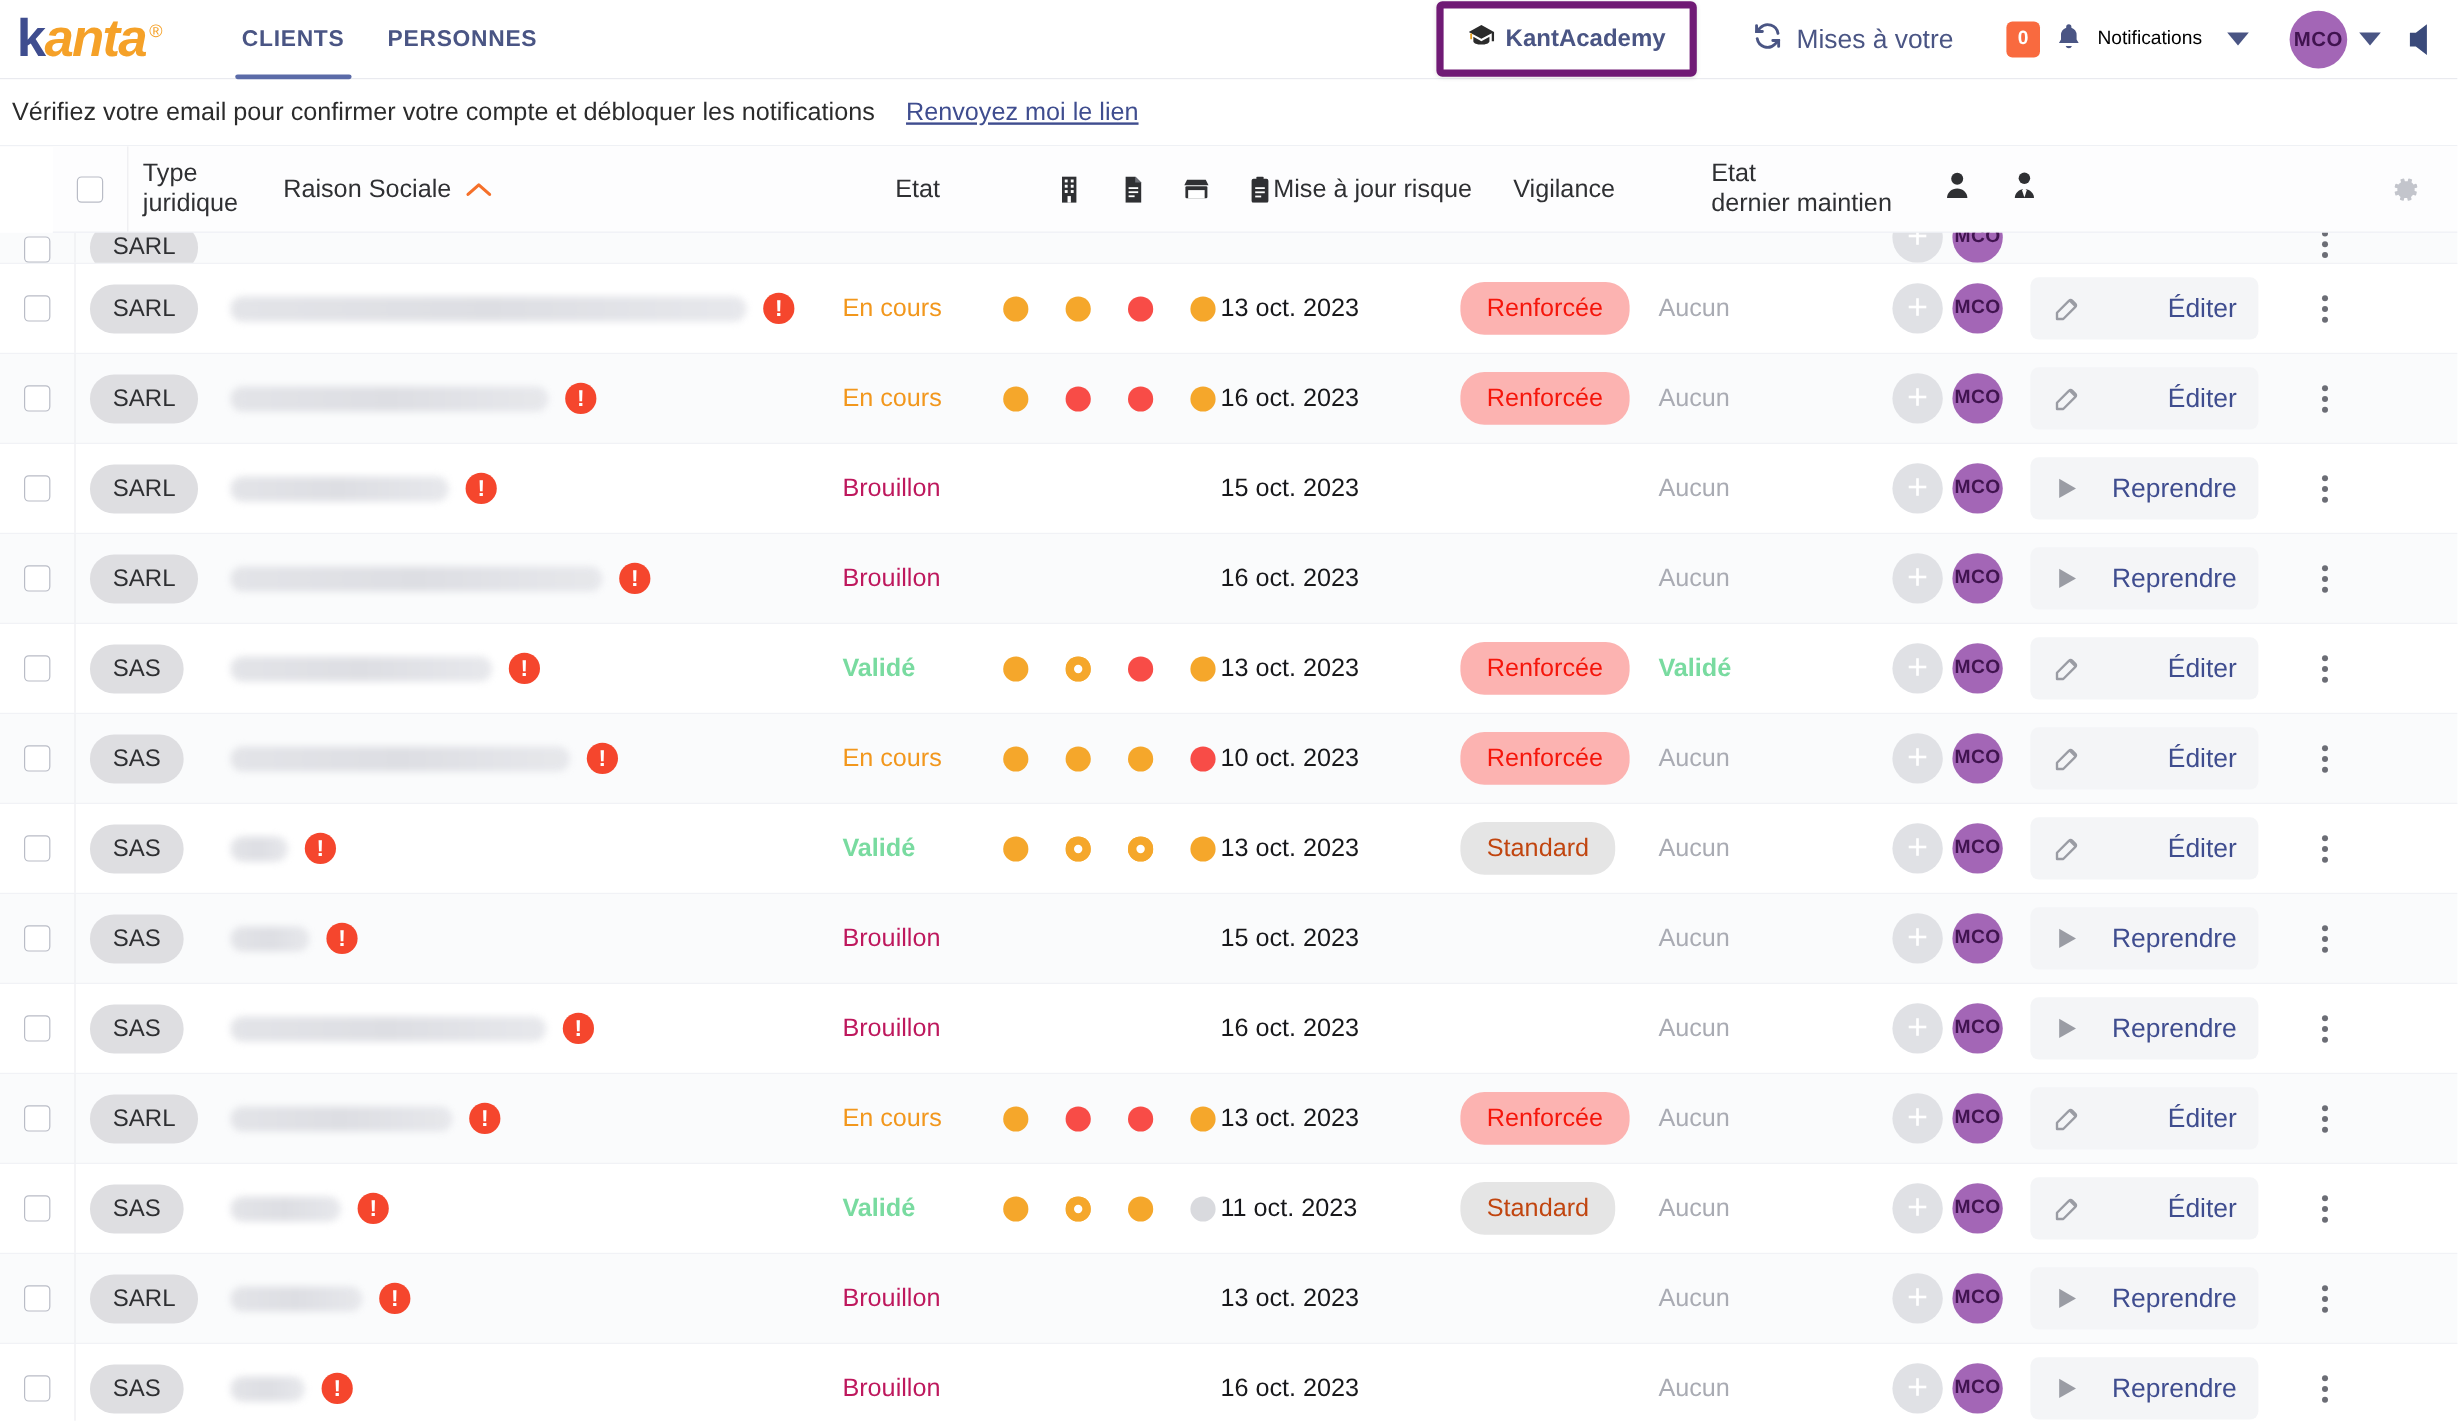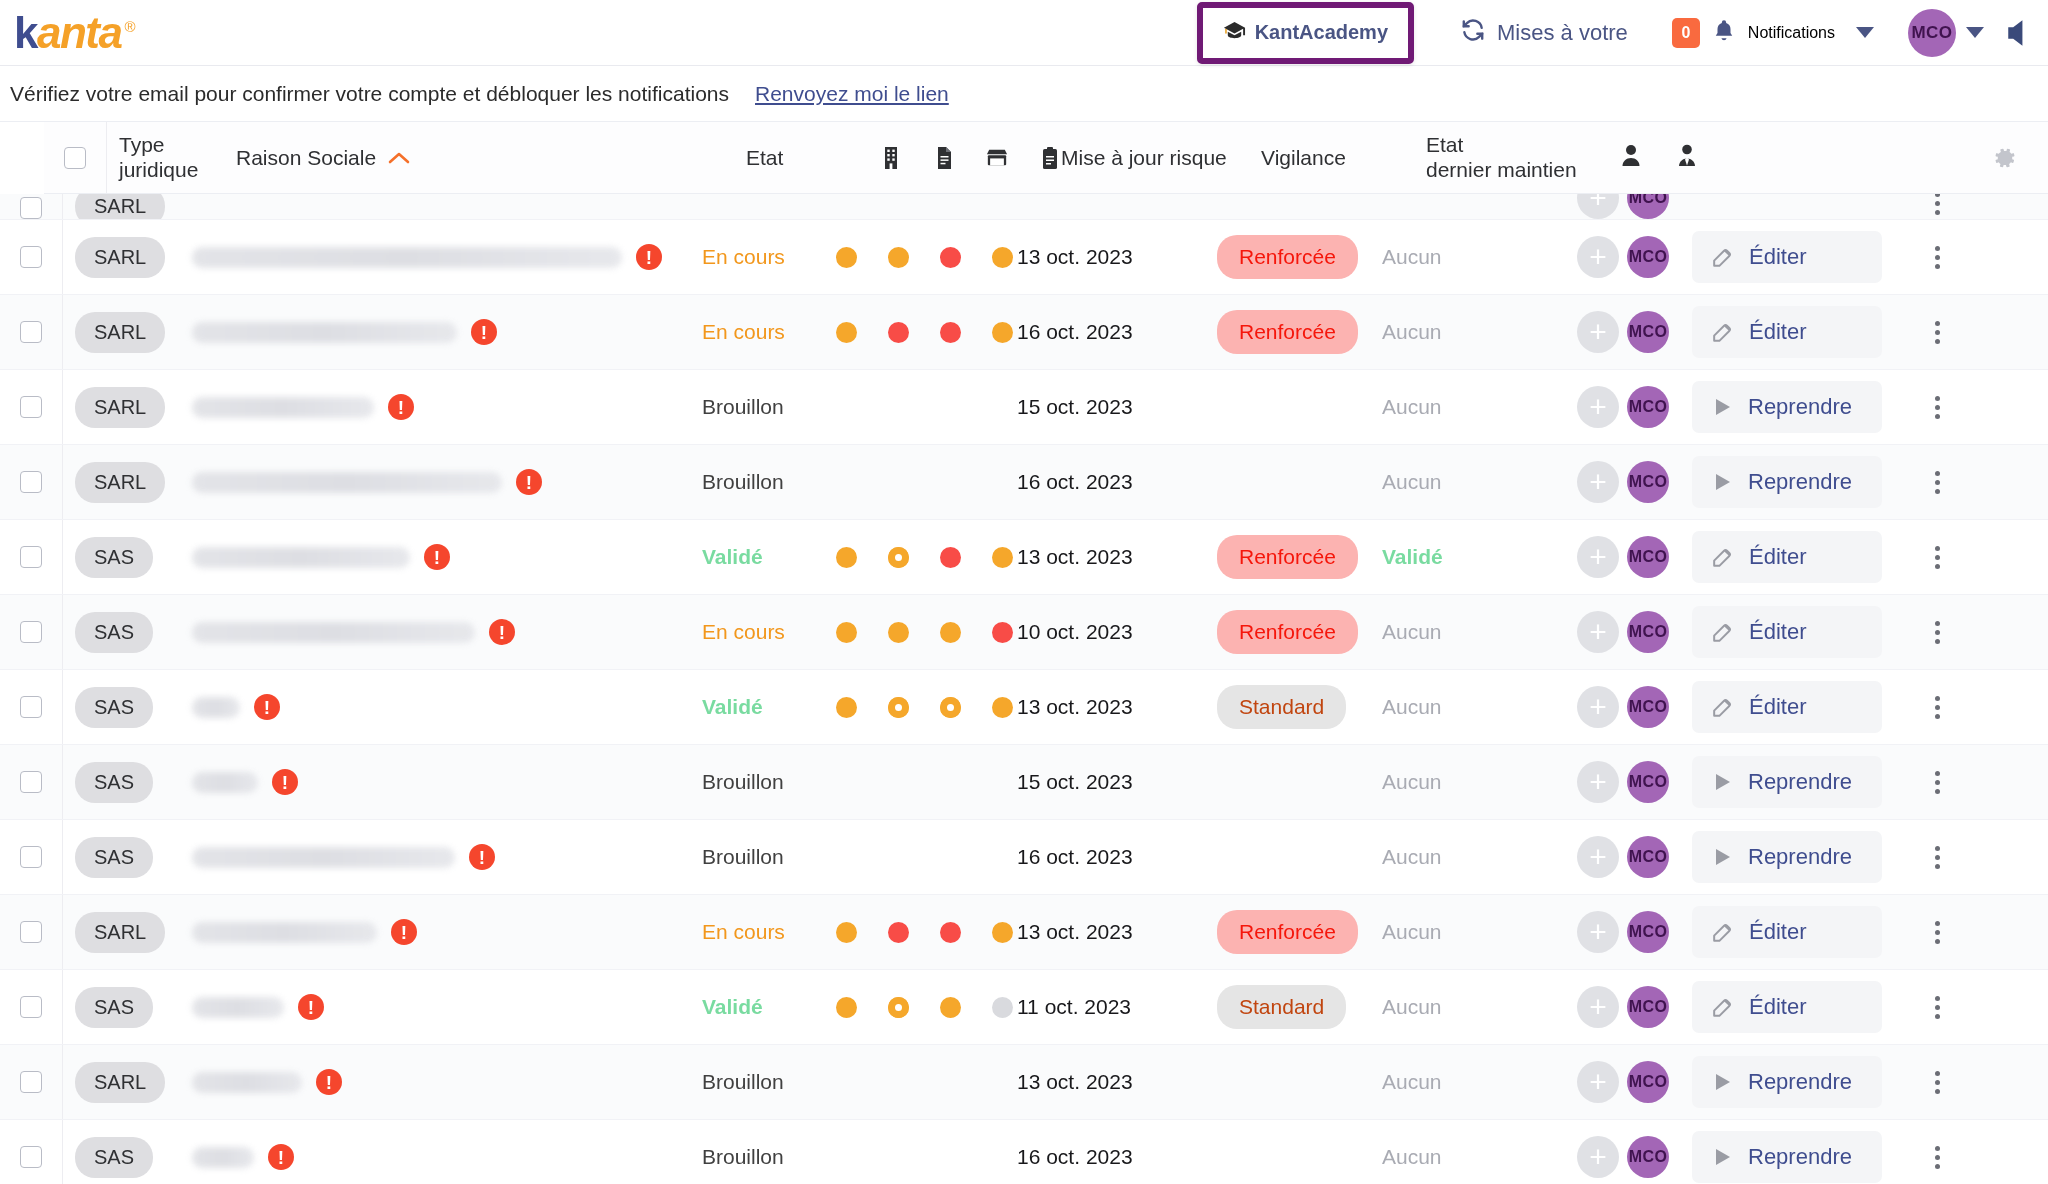--- a/index.html
+++ b/index.html
@@ -168,21 +168,21 @@
     background: #f5462d; color: #fff;
     font-size: 19px; font-weight: bold;
     display: flex; align-items: center; justify-content: center;
     margin-left: 14px; flex: none;
     line-height: 1;
     cursor: pointer;
   }
 
   .st-encours { color: #f2971c; font-weight: normal; }
   .st-valide  { color: #79dba0; font-weight: bold; }
-  .st-brouillon { color: #404040; }
+  .st-brouillon { color: #be185d; }
   .last-valide { color: #79dba0; font-weight: bold; }
 
   .dot { width: 21px; height: 21px; border-radius: 50%; flex: none; }
   .dot.orange { background: #f5a72b; }
   .dot.red    { background: #f84c47; }
   .dot.grey   { background: #d9dade; }
   .dot.ring-orange {
     background: #f5a72b;
     box-shadow: inset 0 0 0 6px #f5a72b;
     position: relative;
@@ -219,35 +219,40 @@
   }
 
   .act-btn {
     display: flex; align-items: center; gap: 14px;
     background: #f4f5f7;
     border-radius: 7px;
     padding: 13px 18px;
     width: 190px;
     font-size: 22px; color: #3f4d8f;
     cursor: pointer;
+    justify-content: space-between;
   }
   .act-btn .glyph { color: #9a9ca4; display: flex; align-items:center;}
 
   .kebab { color: #6b6d75; font-size: 26px; line-height: 0.55; cursor: pointer; letter-spacing: 0; text-align:center;}
   .kebab span { display:block; width:5px; height:5px; background:#6b6d75; border-radius:50%; margin:4px auto;}
 </style>
 </head>
 <body>
 
 <div class="topbar">
   <div class="logo">
     <span class="logo-text"><span class="logo-k">k</span><span class="logo-rest">anta</span></span>
     <span class="logo-reg">®</span>
   </div>
 
+  <div class="nav">
+    <div class="nav-item active">CLIENTS</div>
+    <div class="nav-item">PERSONNES</div>
+  </div>
 
   <div class="topbar-right">
     <div class="academy-btn">
       <span>
         <svg width="23" height="23" viewBox="0 0 24 24">
             <path d="M12 3 1 9l11 6 9-4.9V17h2V9L12 3z" fill="#2b2b2b"></path>
             <path d="M5 13.2V17c0 1.7 3.1 3 7 3s7-1.3 7-3v-3.8l-7 3.8-7-3.8z" fill="#2b2b2b"></path>
             <rect x="2.3" y="10.2" width="1.6" height="5.2" rx=".8" fill="#e8a020"></rect>
           </svg>
       </span>

